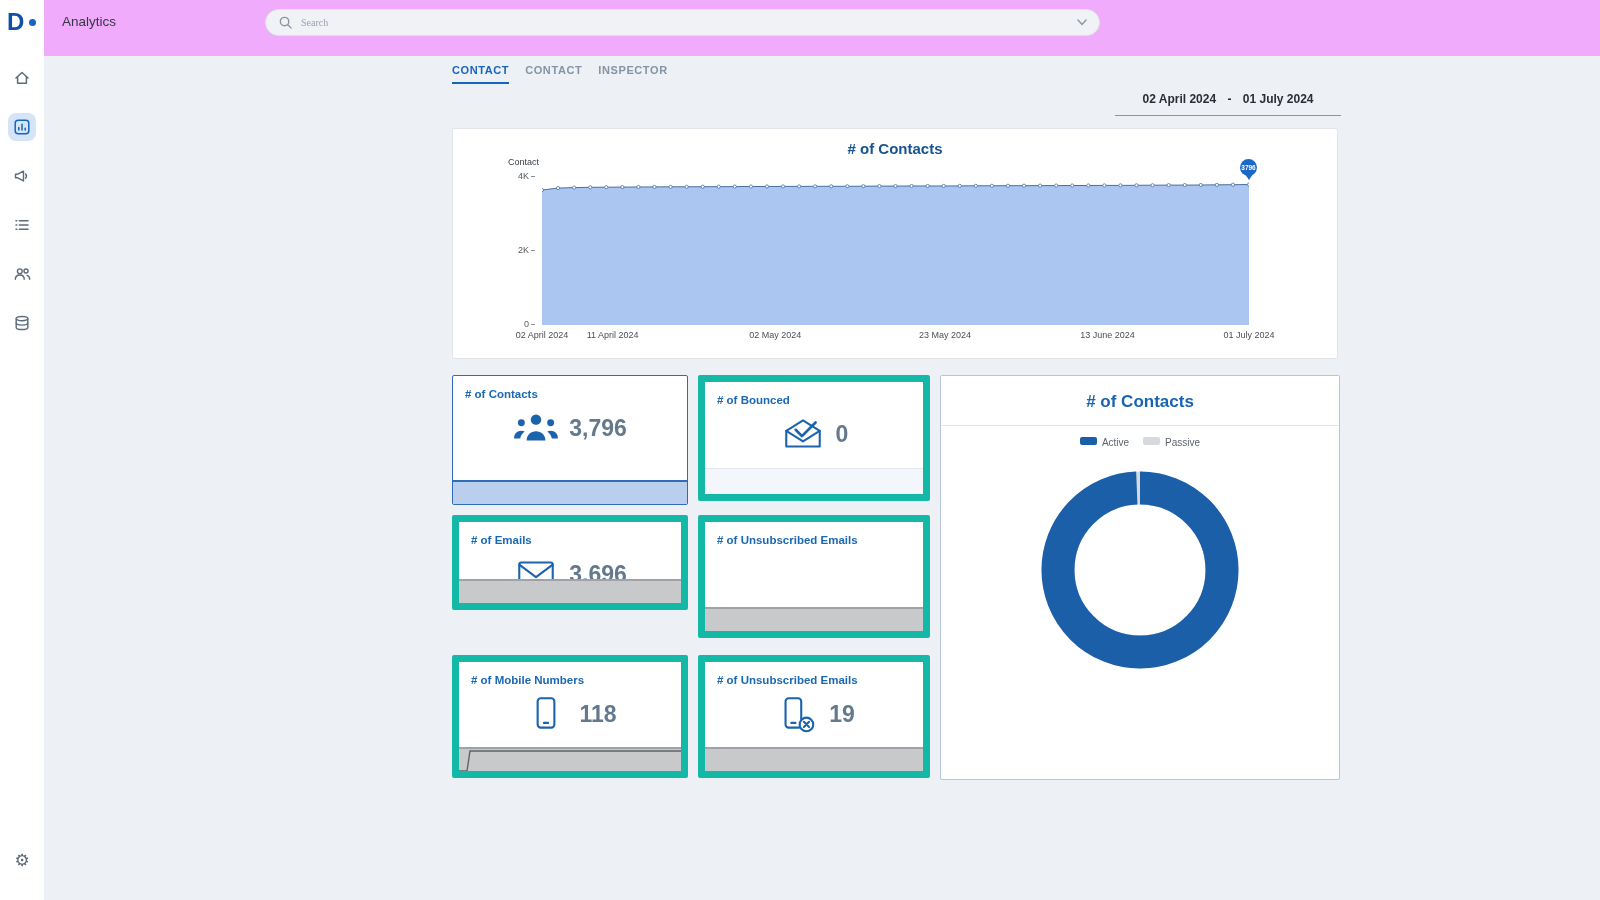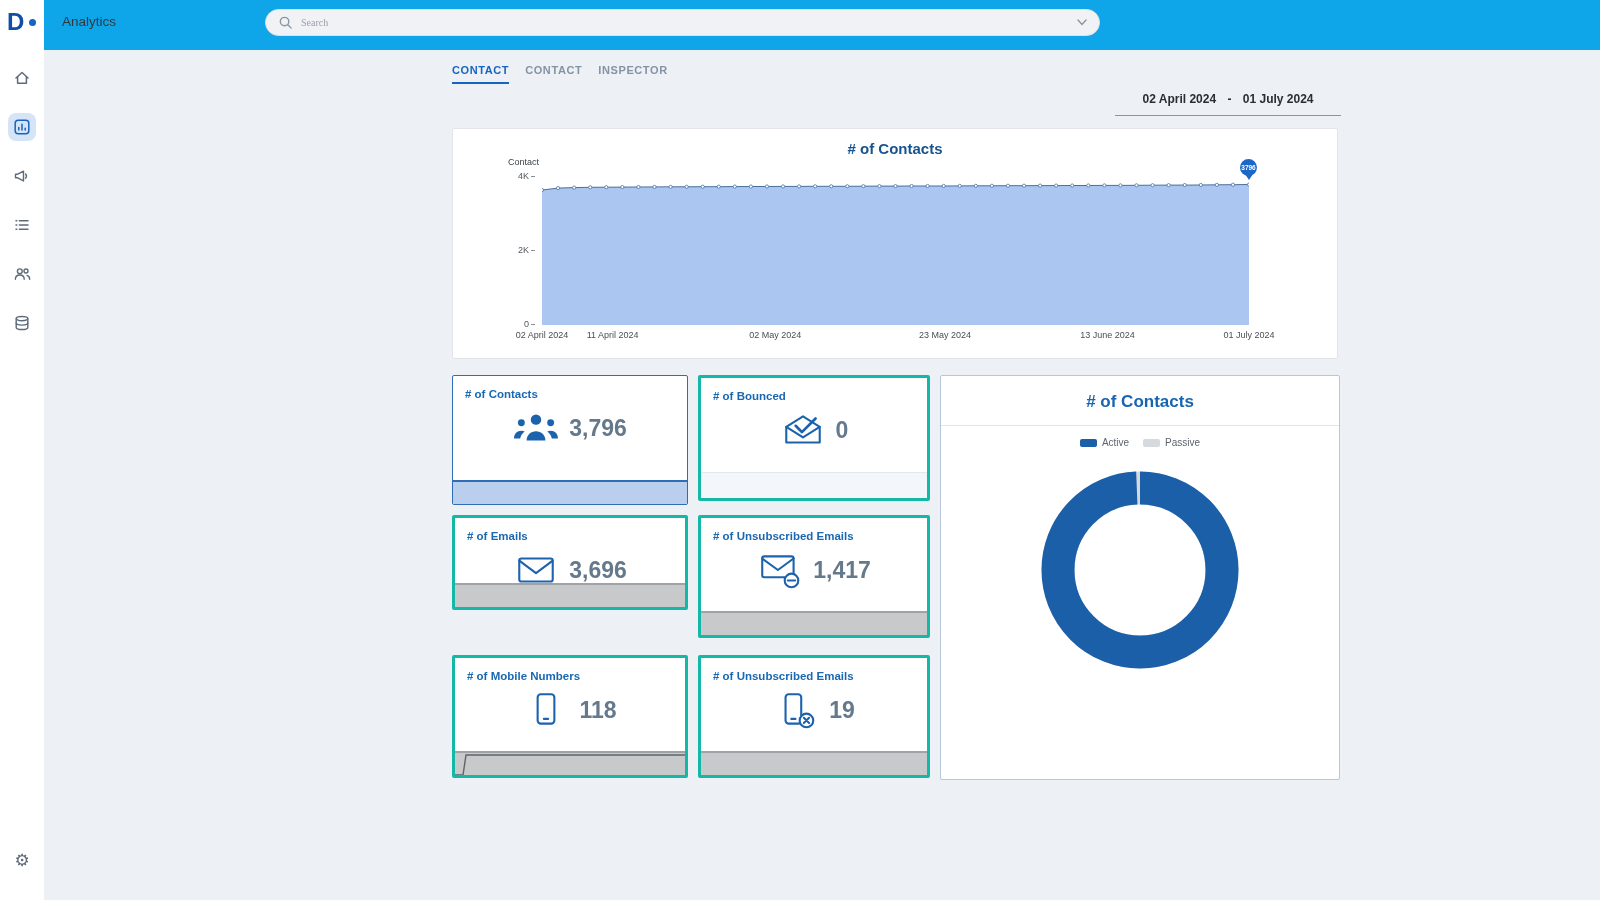--- a/index.html
+++ b/index.html
@@ -4,21 +4,21 @@
 <style>
   * { margin:0; padding:0; box-sizing:border-box; }
   html,body { width:1600px; height:900px; }
   body {
     position:relative; overflow:hidden;
     background:#edf0f4;
     font-family:"Liberation Sans", sans-serif;
     color:#2b2f36;
   }
   
-  .topbar { position:absolute; left:0; top:0; width:1600px; height:50px; background:#0ea5e9; z-index:5; }
+  .topbar { position:absolute; left:0; top:0; width:1600px; height:56px; background:#f0abfc; z-index:5; }
   .sidebar { position:absolute; left:0; top:0; width:44px; height:900px; background:#fff; z-index:6; }
   .logo { position:absolute; left:7px; top:7px; width:30px; height:30px; }
   .logo-d { font-size:24px; font-weight:700; color:#0f4fa8; line-height:30px; }
   .logo-dot { position:absolute; right:1px; top:12px; width:7px; height:7px; border-radius:50%; background:#1565c0; }
   .app-title { position:absolute; left:62px; top:14px; font-size:13.5px; color:#33383f; z-index:7; }
   .search { position:absolute; left:265px; top:9px; width:835px; height:27px; background:#f0f2f6;
             border:1px solid #dde2e8; border-radius:14px; display:flex; align-items:center; padding:0 12px; z-index:7;}
   .search svg { flex:0 0 auto; }
   .search input { flex:1; border:none; outline:none; background:transparent; font-size:10px;
                   color:#4a5564; margin-left:8px; font-family:Liberation Serif, serif;}
@@ -49,39 +49,39 @@
   .plot { position:absolute; left:89px; top:48px; width:707px; height:148px; }
   .plot svg { display:block; }
   .pin { position:absolute; right:-8px; top:-18px; width:17px; height:17px; border-radius:50%;
          background:#1d67c6; color:#fff; font-size:6.5px; font-weight:700;
          display:flex; align-items:center; justify-content:center; z-index:2;}
   .pin::after { content:""; position:absolute; top:15px; left:50%; transform:translateX(-50%);
                 border:4px solid transparent; border-top:6px solid #1d67c6; }
   .xticks { position:absolute; left:89px; top:201px; width:707px; height:14px; }
   .xtick { position:absolute; transform:translateX(-50%); white-space:nowrap; font-size:9px; color:#4a4f55; }
   
-  .card { position:absolute; background:#fff; border:3px solid #14b8a6; border-radius:2px;
+  .card { position:absolute; background:#fff; border:7px solid #14b8a6; border-radius:2px;
           overflow:hidden; cursor:pointer; }
   .card.selected { border:1px solid #2e6cb5; }
   .card-title { padding:12px 12px 0 12px; font-size:11.5px; font-weight:700; color:#1a68b2; }
   .card-body { display:flex; align-items:center; padding:8px 12px 0 12px;justify-content:center; }
   .card-icon { width:46px; height:40px; color:#1b63ad; flex:0 0 auto; }
   .card-value { font-size:23px; font-weight:700; color:#64798c; margin-left:10px; }
   .card-footer { position:absolute; left:0; right:0; bottom:0; }
   .footer-blue { height:24px; background:#b9cfed; border-top:2px solid #2f6db5; }
   .footer-light { height:26px; background:#f3f6fa; border-top:1px solid #e3e8ee; }
   .footer-gray { height:24px; background:#c7c9cb; border-top:2px solid #9fa3a7; }
   .footer-gray svg { display:block; }
   
   .donut-card { position:absolute; left:896px; top:331px; width:400px; height:405px;
                 background:#fff; border:1px solid #b7c6d8; border-radius:2px; }
   .donut-head { height:50px; line-height:52px; text-align:center; font-size:17px; font-weight:700;
                 color:#1764b3; border-bottom:1px solid #e2e6eb; }
   .legend { display:flex; justify-content:center; align-items:center; margin-top:11px; }
-  .legend-item { display:flex; align-items:center; margin:0 7px; }
+  .legend-item { display:flex; align-items:flex-start; margin:0 7px; }
   .legend-swatch { width:17px; height:8px; border-radius:2px; margin-right:5px; }
   .legend-label { font-size:10px; color:#5c646d; }
   .donut-wrap { width:200px; margin:22px auto 0 auto; }
 </style>
 </head>
 <body>
 
 <div class="topbar">
   <div class="app-title">Analytics</div>
   <div class="search">
@@ -269,31 +269,20 @@
             <path d="M6 10 L22 22 L38 10"></path>
           </svg>
       </span>
       <span class="card-value">3,696</span>
     </div>
     <div class="card-footer footer-gray"></div>
   </div>
 
   <div class="card" style="left:654px;top:471px;width:232px;height:123px">
     <div class="card-title"># of Unsubscribed Emails</div>
-    <div class="card-body">
-      <span class="card-icon">
-        <svg width="46" height="40" viewBox="0 0 44 38" fill="none" stroke="#1b63ad" stroke-width="2" stroke-linecap="round" stroke-linejoin="round">
-            <rect x="5" y="6" width="30" height="20" rx="2"></rect>
-            <path d="M5 8 L20 19 L35 8"></path>
-            <circle cx="33" cy="29" r="6.5" fill="#fff"></circle>
-            <path d="M29.5 29 H36.5"></path>
-          </svg>
-      </span>
-      <span class="card-value">1,417</span>
-    </div>
     <div class="card-footer footer-gray"></div>
   </div>
 
   <div class="card" style="left:408px;top:611px;width:236px;height:123px">
     <div class="card-title"># of Mobile Numbers</div>
     <div class="card-body">
       <span class="card-icon">
         <svg width="46" height="40" viewBox="0 0 44 38" fill="none" stroke="#1b63ad" stroke-width="2" stroke-linecap="round" stroke-linejoin="round">
             <rect x="14" y="4" width="16" height="28" rx="3"></rect>
             <path d="M20 27.5 H24"></path>

